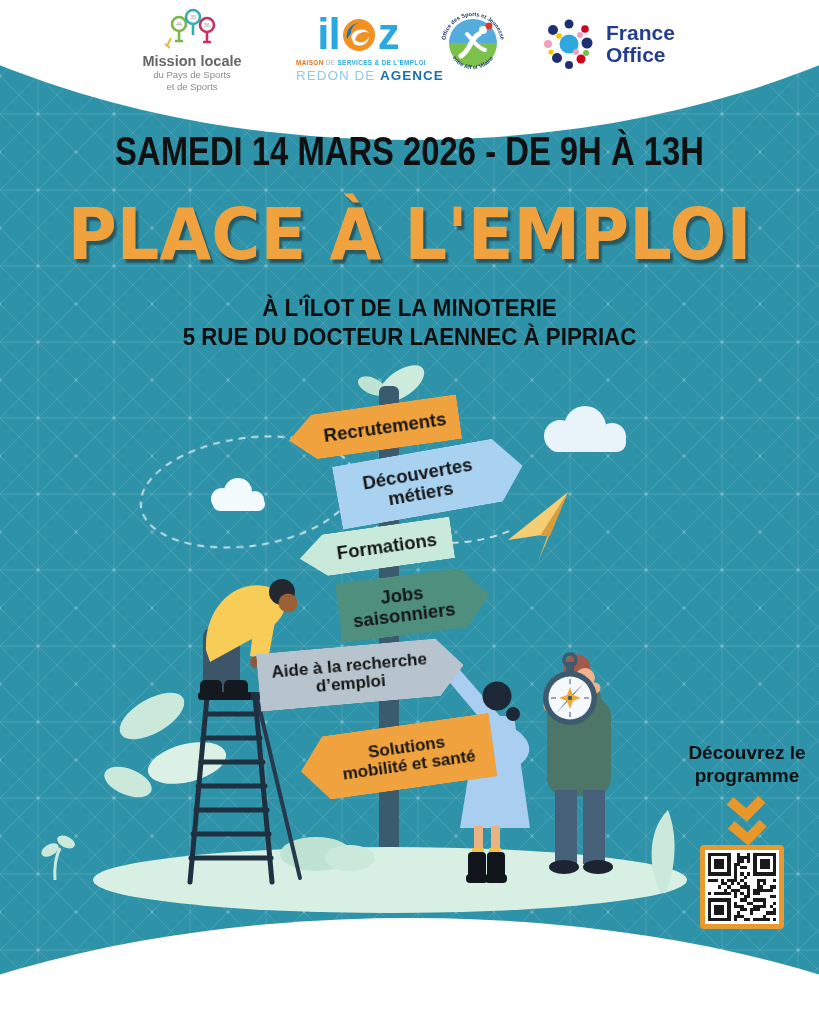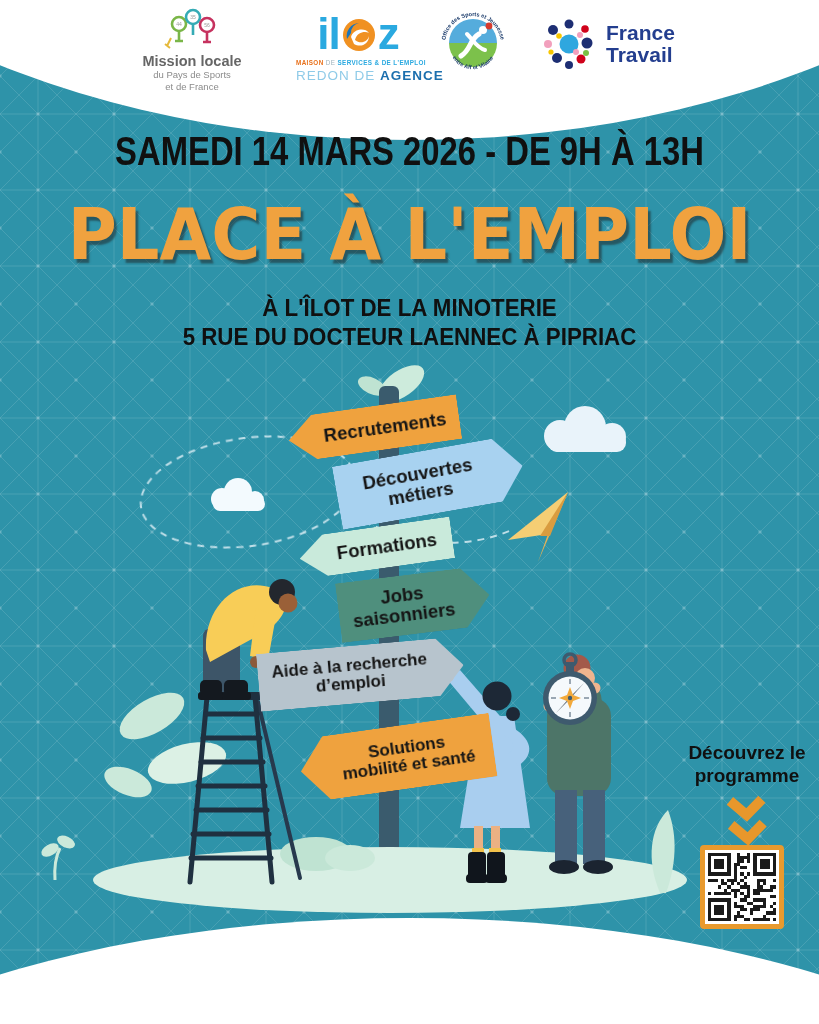--- a/index.html
+++ b/index.html
@@ -144,21 +144,21 @@
           <path d="M10,30 L6,38 M4,36 L9,40" stroke="#E5B93C" stroke-width="2"></path>
         </g>
         <g font-size="5" fill="#999" font-family="Liberation Sans,sans-serif" text-anchor="middle">
           <text x="32" y="11">35</text>
           <text x="18" y="18">44</text>
           <text x="46" y="19">56</text>
         </g>
       </svg>
       <div class="ml-name">Mission locale</div>
       <div class="ml-sub">du Pays de Sports</div>
-      <div class="ml-sub">et de France</div>
+      <div class="ml-sub">et de Sports</div>
     </div>
 
     <div class="iloz">
       <div class="iloz-word">
         <span>il</span>
         <svg width="36" height="36" viewBox="0 0 36 36" style="margin:2px 1px 0;">
           <circle cx="18" cy="18" r="16" fill="#F09122"></circle>
           <path d="M6,22 A13,13 0 0 1 18,6 A10,10 0 0 0 10,16 Z" fill="#1B75BB"></path>
           <path d="M10,20 C12,12 24,10 28,16 C24,14 16,15 14,23 C20,28 27,24 28,19 C28,27 20,31 13,27 Z" fill="#ffffff"></path>
         </svg>
@@ -206,21 +206,21 @@
         <circle cx="41" cy="43" r="4.5" fill="#D0021B"></circle>
         <circle cx="29" cy="49" r="4" fill="#1D2E73"></circle>
         <circle cx="19" cy="20" r="2.8" fill="#F7C600"></circle>
         <circle cx="40" cy="19" r="3" fill="#F2A0BD"></circle>
         <circle cx="11" cy="36" r="2.6" fill="#F7C600"></circle>
         <circle cx="46" cy="37" r="3" fill="#7AC143"></circle>
         <circle cx="36" cy="36" r="3" fill="#F2A0BD"></circle>
       </svg>
       <div class="ft-text">
         <div>France</div>
-        <div>Travail</div>
+        <div>Office</div>
       </div>
     </div>
   </div>
 
   <div class="date-line">SAMEDI 14 MARS 2026 - DE 9H À 13H</div>
   <div class="title">PLACE À L'EMPLOI</div>
   <div class="address">
     <div>À L'ÎLOT DE LA MINOTERIE</div>
     <div>5 RUE DU DOCTEUR LAENNEC À PIPRIAC</div>
   </div>

